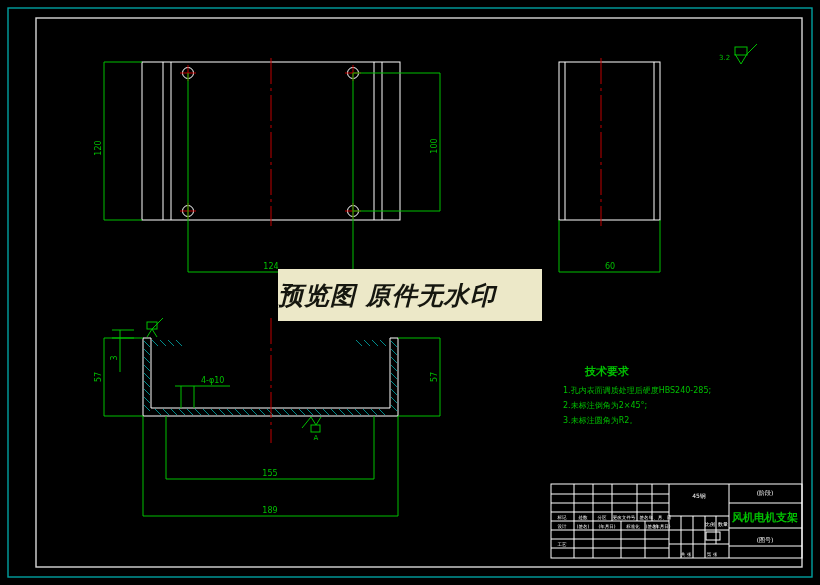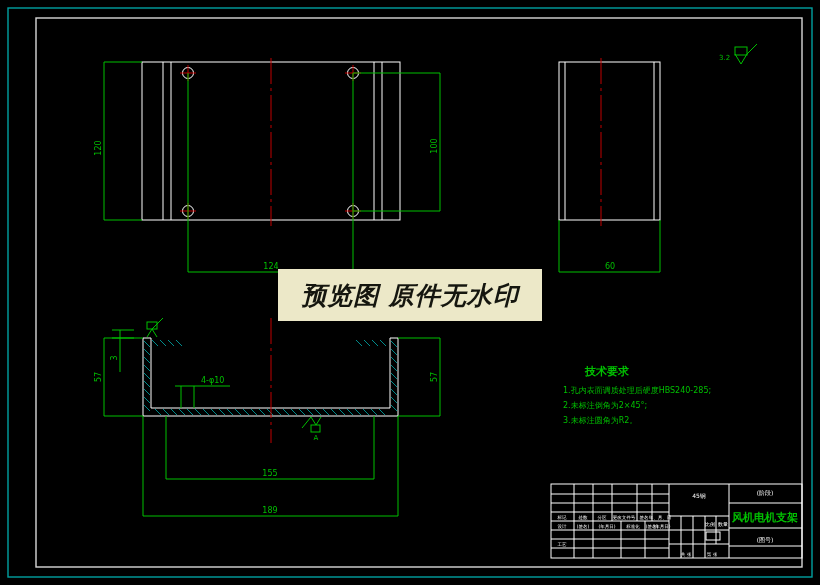--- a/index.html
+++ b/index.html
@@ -1,21 +1,21 @@
 <!DOCTYPE html>
 <html><head>
 <meta charset="utf-8">
 <style>
   html,body{margin:0;padding:0;background:#000;}
   body{width:820px;height:585px;overflow:hidden;
        font-family:"DejaVu Sans","Liberation Sans",sans-serif;}
   #cad{position:relative;width:820px;height:585px;background:#000;}
   #cad svg{position:absolute;left:0;top:0;}
   .wm{position:absolute;left:278px;top:269px;width:264px;height:52px;
-      background:#ece8c8;display:flex;align-items:center;justify-content:center;}
+      background:#ece8c8;display:flex;align-items:center;justify-content:flex-start;}
   .wm span{font-family:"DejaVu Sans","Liberation Sans",sans-serif;
       font-size:25px;font-weight:bold;font-style:italic;color:#15160f;
       letter-spacing:1px;white-space:nowrap;}
 </style>
 </head>
 <body>
 
 <div id="cad">
 
   <svg width="820" height="585">

